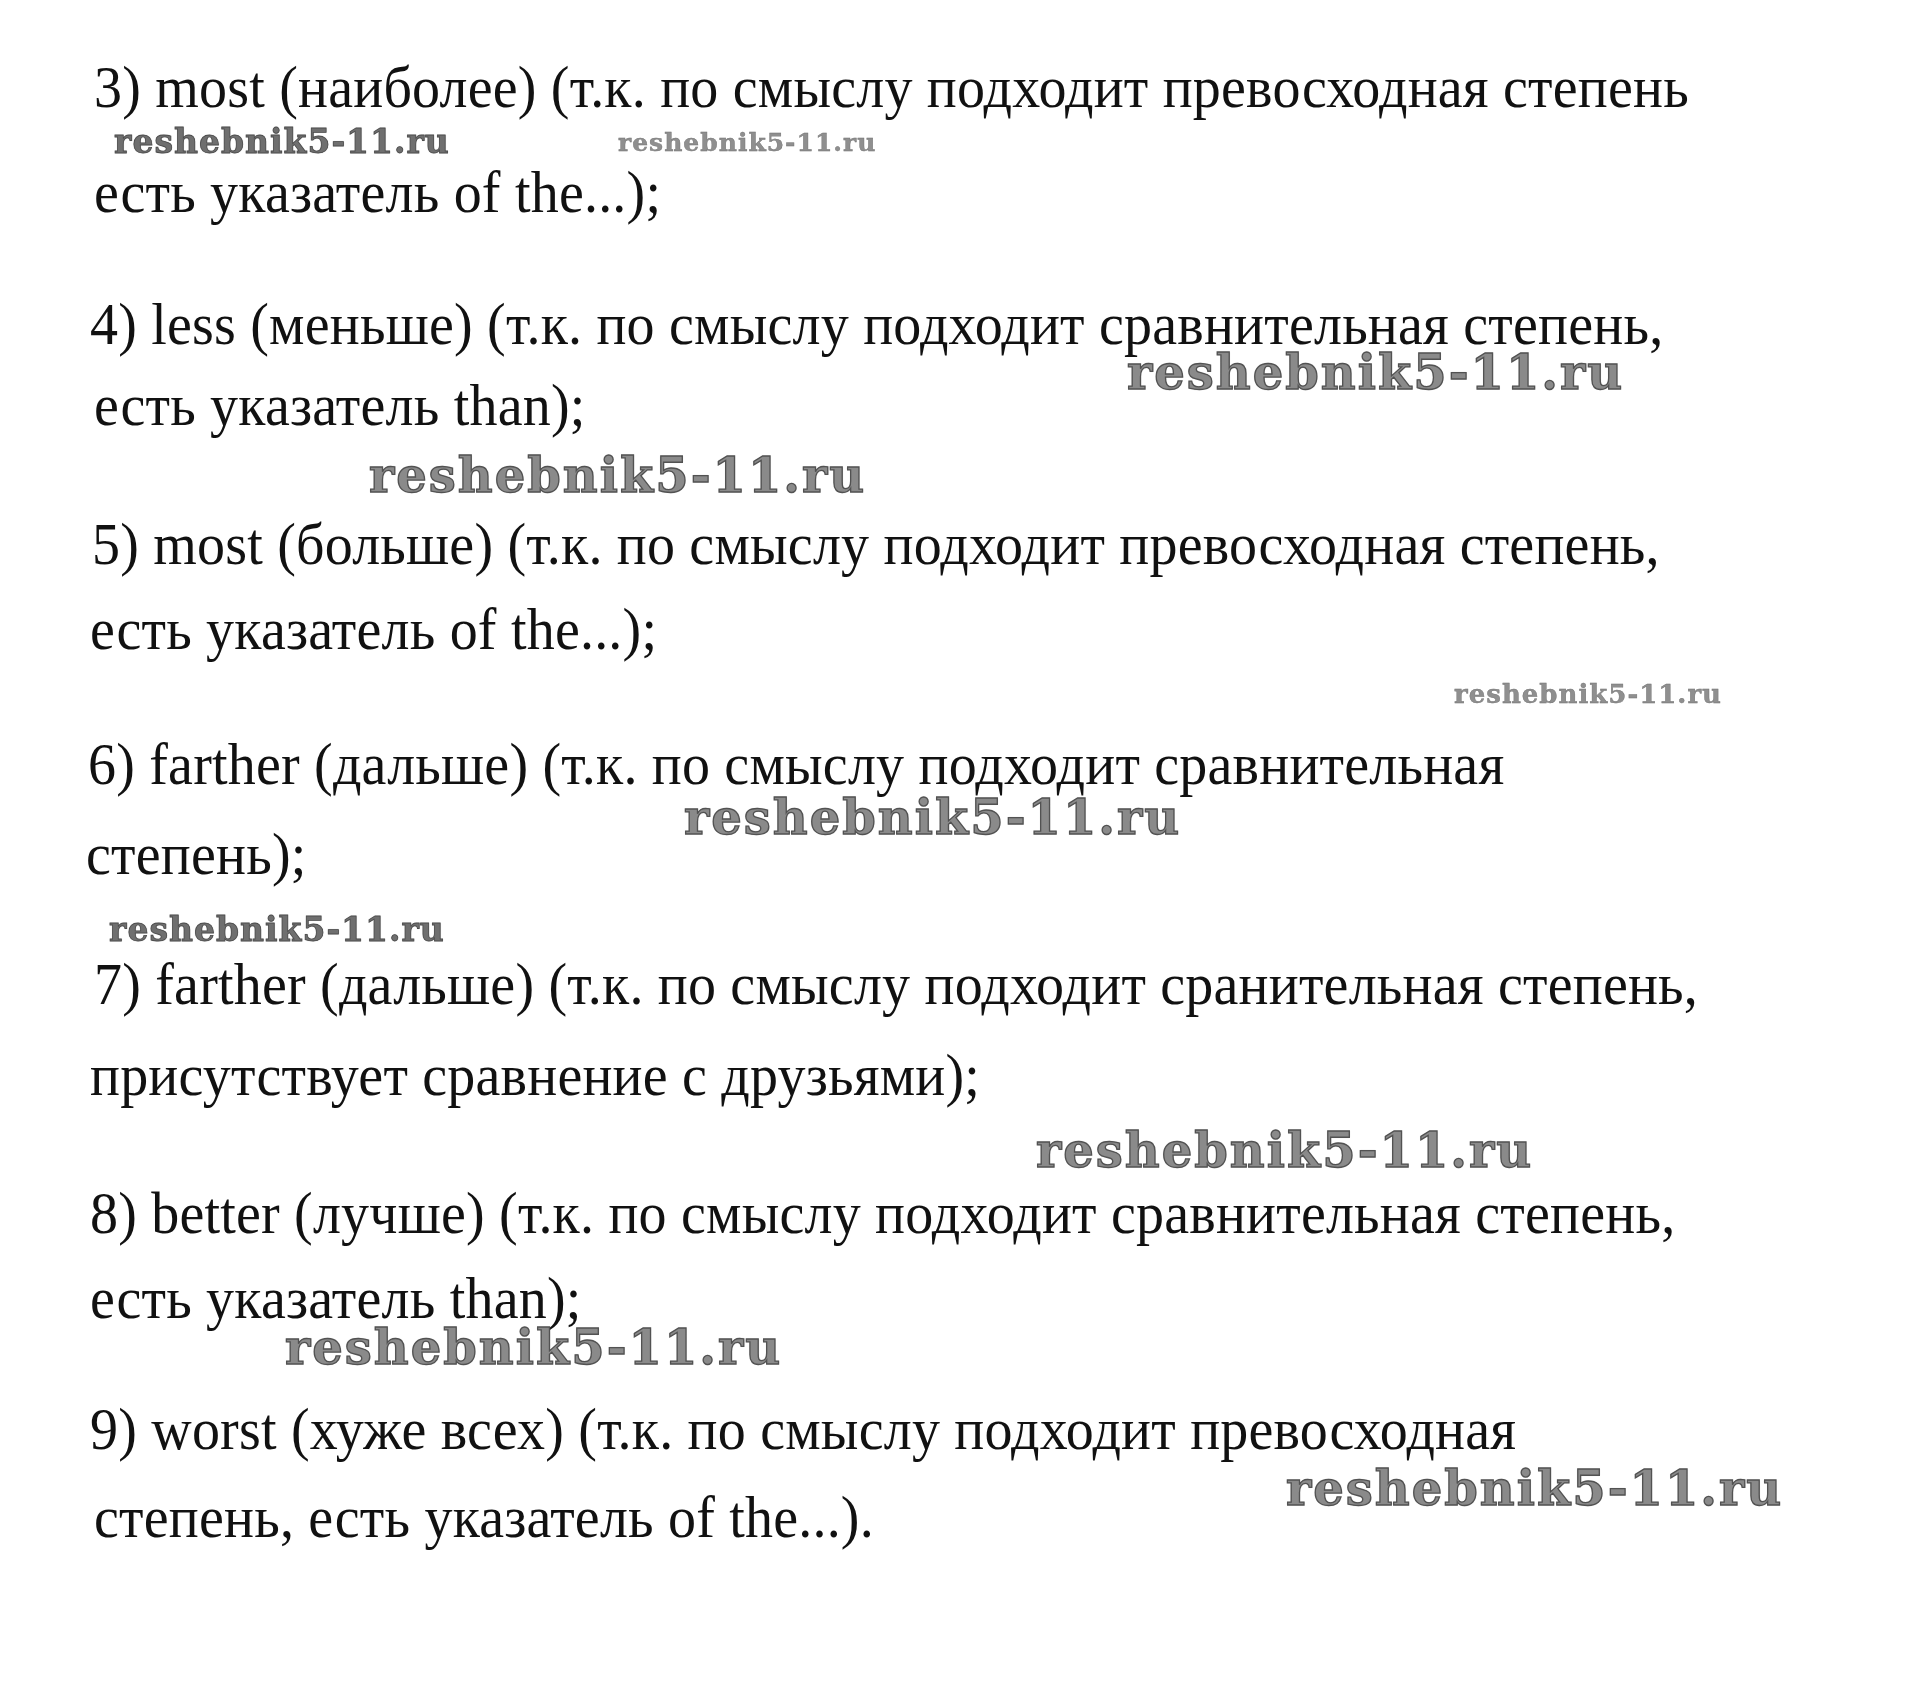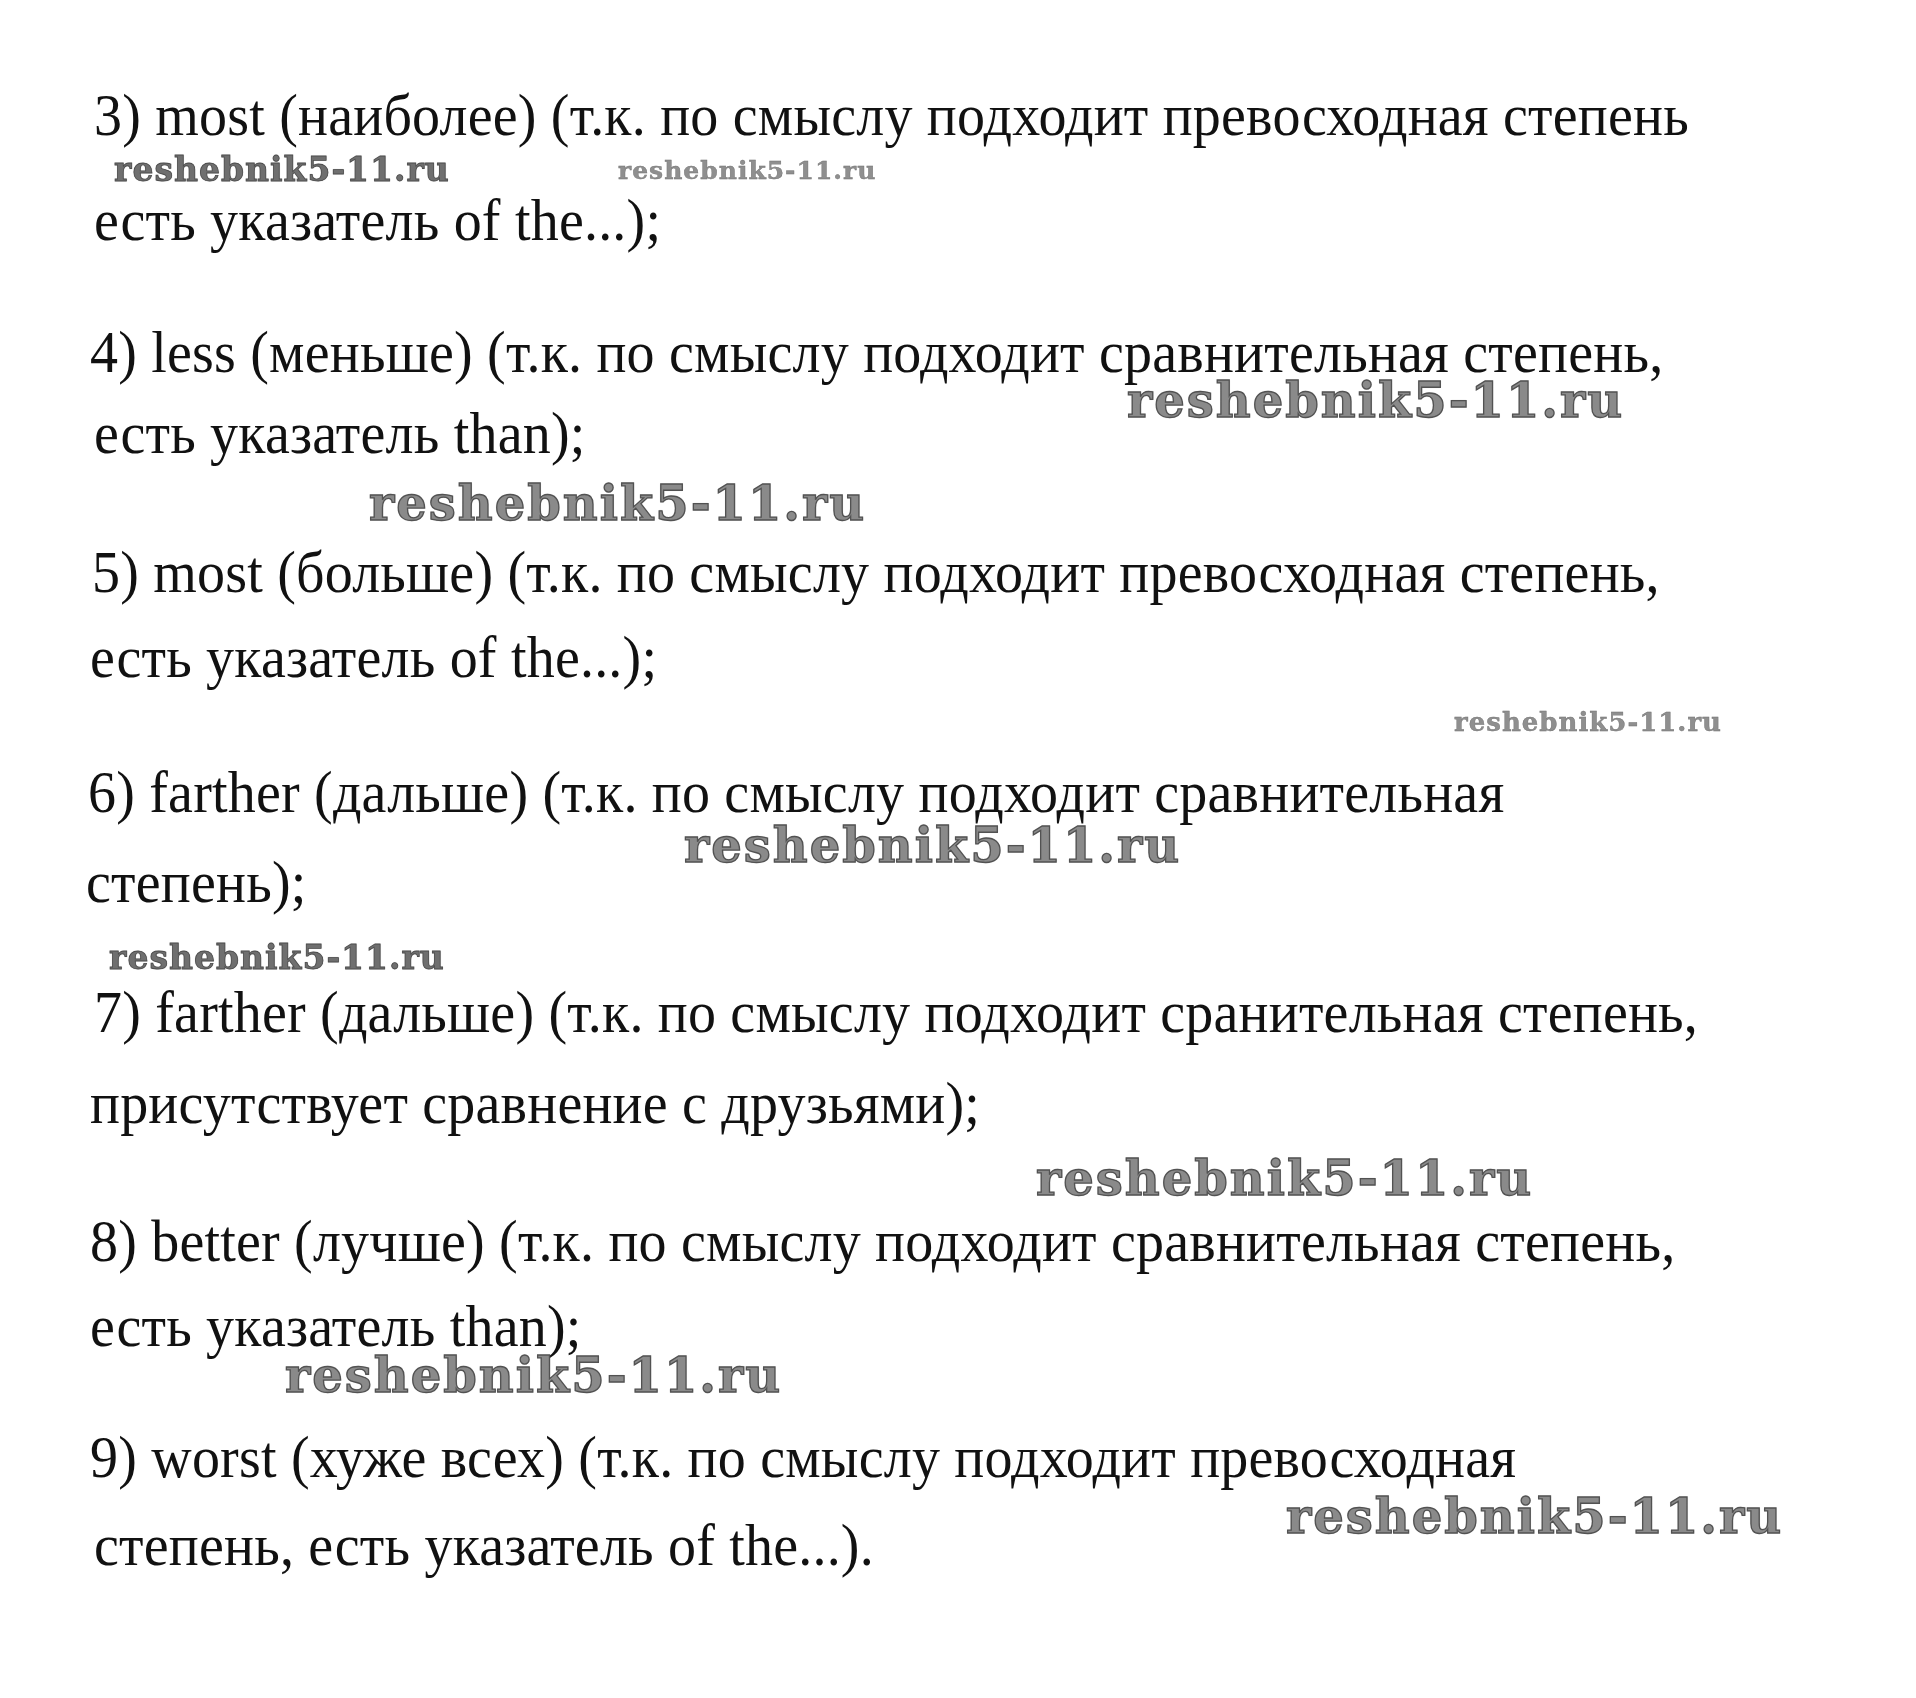--- a/index.html
+++ b/index.html
@@ -11,21 +11,20 @@
     width: 1916px;
     height: 1698px;
     position: relative;
     overflow: hidden;
     font-family: "Liberation Serif", serif;
   }
   .page {
     position: absolute;
     inset: 0;
     background: #ffffff;
-    margin-top: 28px;
   }
   
   .line {
     position: absolute;
     font-size: 56px;
     line-height: 1;
     color: #111111;
     white-space: nowrap;
     letter-spacing: 0.2px;
     transform: scaleY(1.04);

